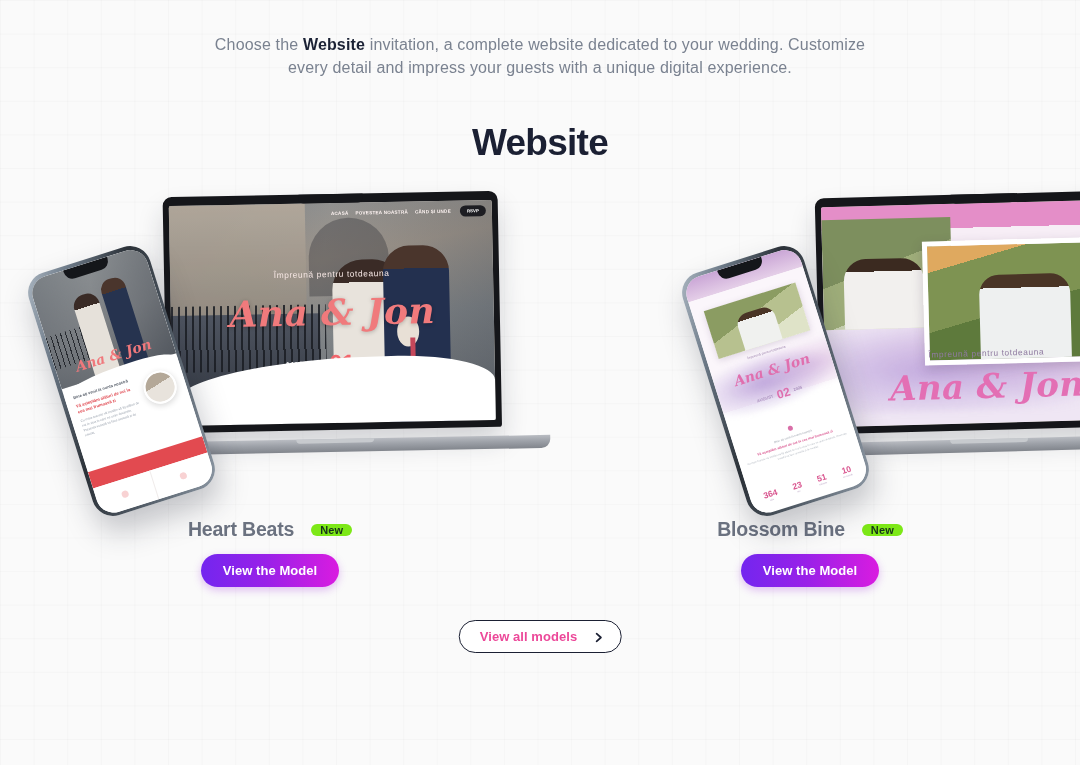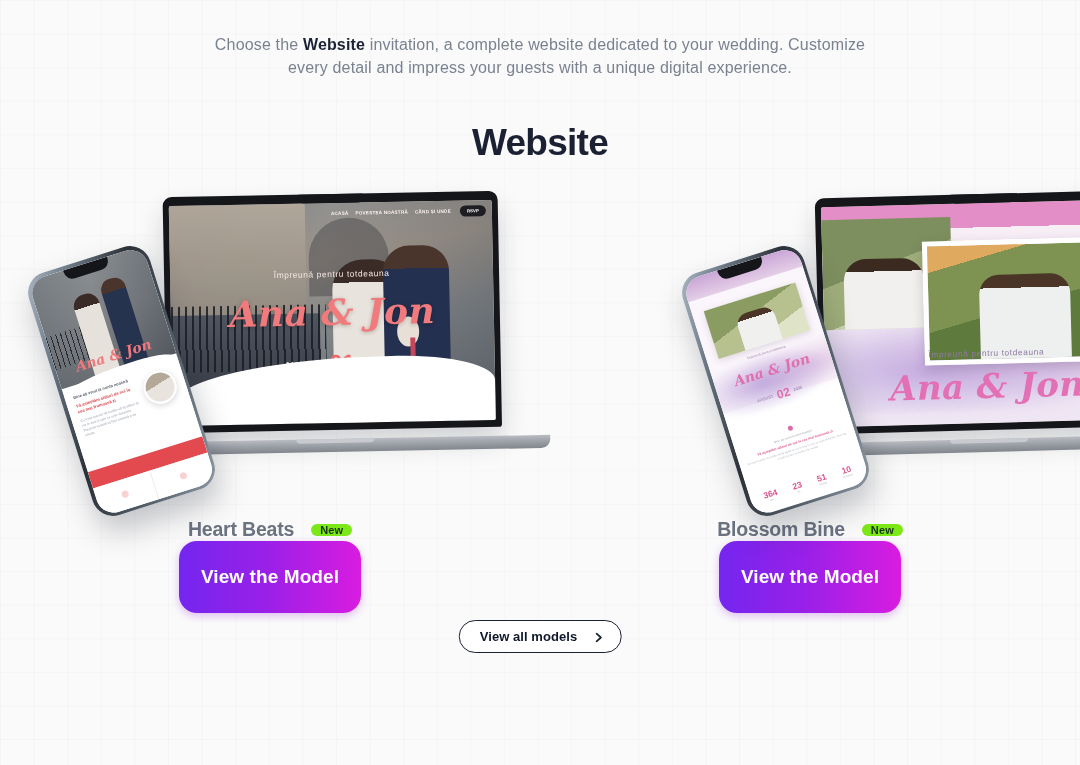--- a/index.html
+++ b/index.html
@@ -489,25 +489,26 @@
     background: #7de817;
     color: #16331a;
     font-size: 11px;
     font-weight: 700;
     padding: 0 9px;
     border-radius: 9px;
     letter-spacing: .01em;
   }
   .btn-model {
     display: inline-block;
+    margin-top: 13px;
     background: linear-gradient(90deg, #7326ef 0%, #9a20e8 48%, #d91ce0 100%);
     color: #fff;
-    font-size: 19px;
+    font-size: 13px;
     font-weight: 700;
-    padding: 25px 22px;
+    padding: 9px 22px;
     border: none;
     border-radius: 18px;
     cursor: pointer;
     letter-spacing: .005em;
     box-shadow: 0 3px 9px rgba(150,30,220,0.28);
   }
 
   
   .btn-all {
     position: absolute;
@@ -516,21 +517,21 @@
     transform: translateX(-50%);
     display: inline-flex;
     align-items: flex-end;
     gap: 14px;
     background: #fff;
     border: 1.4px solid #1b2033;
     border-radius: 17px;
     padding: 8px 16px 8px 20px;
     font-size: 13px;
     font-weight: 700;
-    color: #0f172a;
+    color: #ec4899;
     cursor: pointer;
     letter-spacing: .005em;
   }
   .btn-all svg { display: block; }
 </style>
 </head>
 <body>
 
 <div class="page">
 

